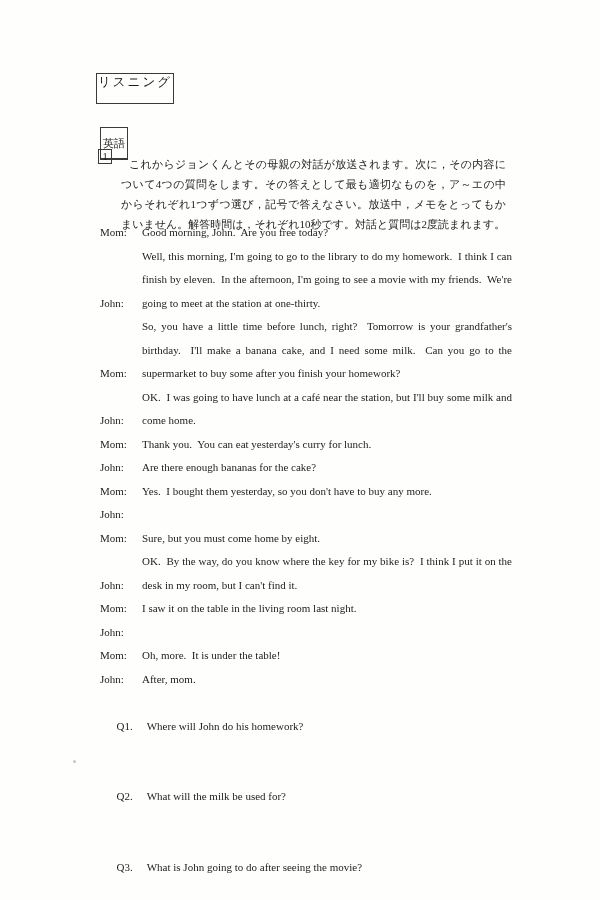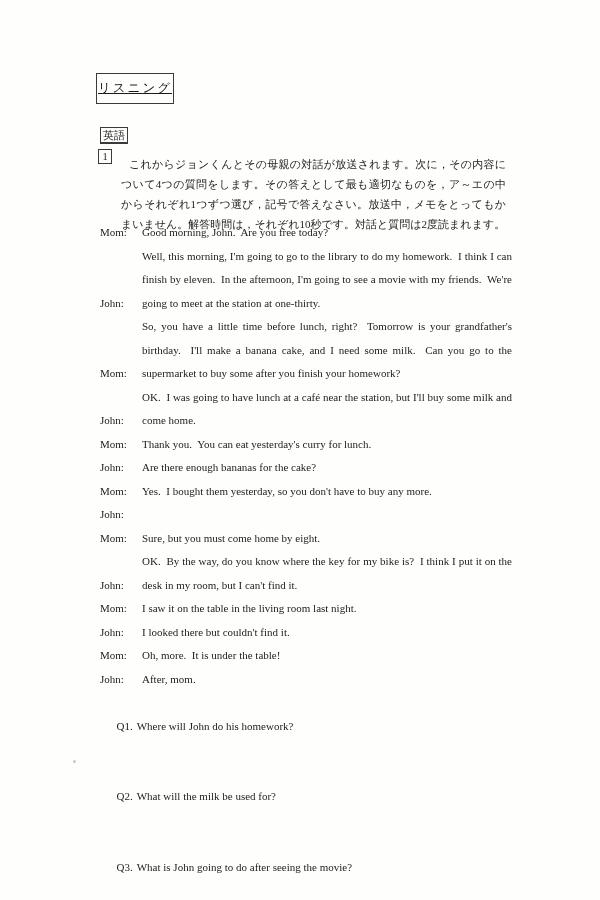--- a/index.html
+++ b/index.html
@@ -17,35 +17,34 @@
     overflow: hidden;
   }
   .listening-box {
     position: absolute;
     left: 96px;
     top: 73px;
     width: 76px;
     height: 29px;
     border: 1.5px solid #3a3a3a;
     display: flex;
-    align-items: center;
+    align-items: flex-start;
     justify-content: center;
     font-size: 12.5px;
     letter-spacing: 2px;
-    text-decoration: underline;
   }
   .subject-box {
     position: absolute;
     left: 100px;
     top: 127px;
     border: 1px solid #3a3a3a;
     border-bottom-width: 2px;
     font-size: 11px;
     line-height: 14px;
-    padding: 0 2px;
+    padding: 8px 2px;
   }
   .instructions-block {
     position: absolute;
     left: 98px;
     top: 146px;
     width: 416px;
   }
   .num-box {
     position: absolute;
     left: 0;
@@ -82,21 +81,21 @@
   }
   .line {
     flex: 1;
     text-align: justify;
     white-space: pre-wrap;
   }
   .question {
     white-space: pre-wrap;
   }
   .q-label {
-    margin-right: 4px;
+    margin-right: 14px;
   }
   .speck {
     position: absolute;
     left: 73px;
     top: 760px;
     width: 3px;
     height: 3px;
     border-radius: 50%;
     background: #c8c8c4;
   }
@@ -161,21 +160,20 @@
     <div class="turn">
       <span class="speaker">John:</span>
       <span class="line">OK.  By the way, do you know where the key for my bike is?  I think I put it on the desk in my room, but I can't find it.</span>
     </div>
     <div class="turn">
       <span class="speaker">Mom:</span>
       <span class="line">I saw it on the table in the living room last night.</span>
     </div>
     <div class="turn">
       <span class="speaker">John:</span>
-      <span class="line">I looked there but couldn't find it.</span>
     </div>
     <div class="turn">
       <span class="speaker">Mom:</span>
       <span class="line">Oh, more.  It is under the table!</span>
     </div>
     <div class="turn">
       <span class="speaker">John:</span>
       <span class="line">After, mom.</span>
     </div>
 

